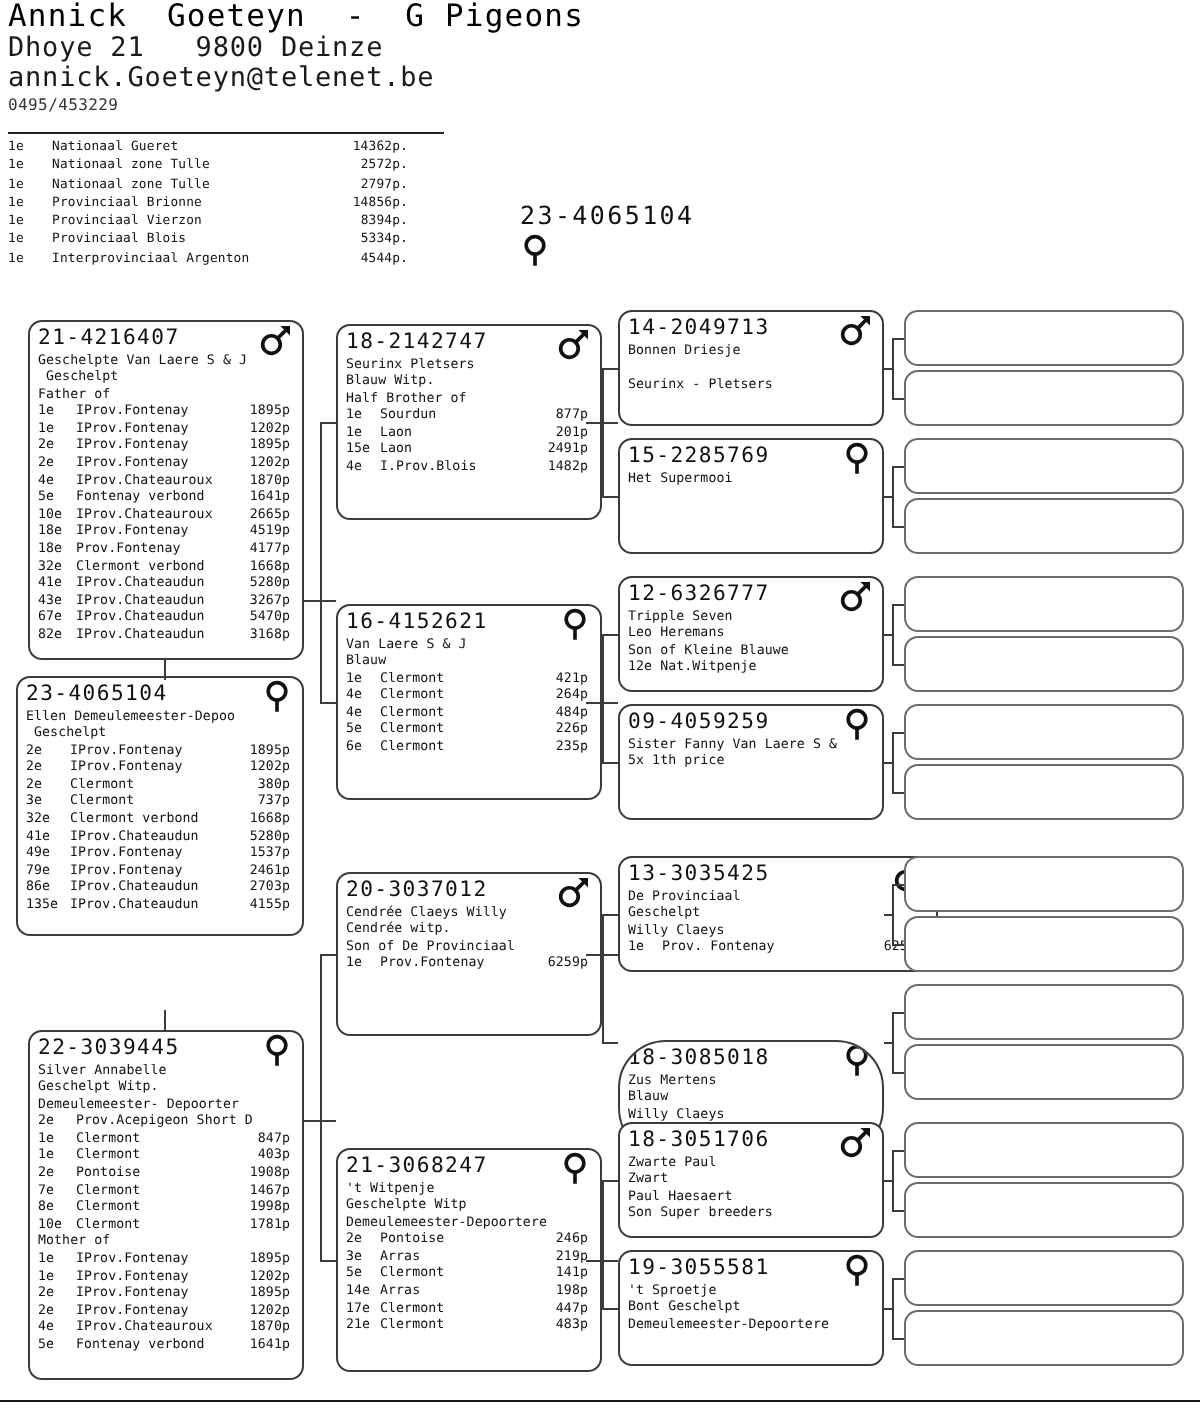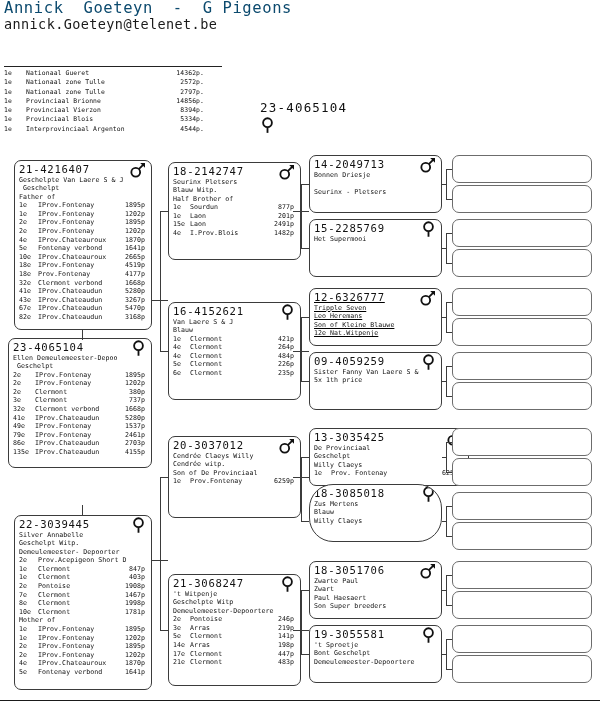--- a/index.html
+++ b/index.html
@@ -20,21 +20,21 @@
   #header {
     position: absolute;
     left: 4px;
     top: 0px;
     width: 420px;
   }
   .hdr-title {
     font-size: 15.5px;
     letter-spacing: 0.6px;
     line-height: 17px;
-    color: #0c4a6e;
+    color: #000000;
     white-space: pre;
   }
   .hdr-line {
     font-size: 13.5px;
     letter-spacing: 0.4px;
     line-height: 15px;
     color: #1a1a1a;
     white-space: pre;
   }
   .hdr-phone {
@@ -166,21 +166,23 @@
     width: 600px;
     height: 0;
     border-top: 1.4px solid #1a1a1a;
   }
 </style>
 </head>
 <body>
 
 <div id="header">
   <div class="hdr-title">Annick  Goeteyn  -  G Pigeons</div>
+  <div class="hdr-line">Dhoye 21   9800 Deinze</div>
   <div class="hdr-line">annick.Goeteyn@telenet.be</div>
+  <div class="hdr-phone">0495/453229</div>
 </div>
 <div id="hdr-rule"></div>
 
 <div id="results">
     <div class="res-row"><span class="res-rank">1e</span><span class="res-name">Nationaal Gueret</span><span class="res-val">14362p.</span></div>
     <div class="res-row"><span class="res-rank">1e</span><span class="res-name">Nationaal zone Tulle</span><span class="res-val">2572p.</span></div>
     <div class="res-row"><span class="res-rank">1e</span><span class="res-name">Nationaal zone Tulle</span><span class="res-val">2797p.</span></div>
     <div class="res-row"><span class="res-rank">1e</span><span class="res-name">Provinciaal Brionne</span><span class="res-val">14856p.</span></div>
     <div class="res-row"><span class="res-rank">1e</span><span class="res-name">Provinciaal Vierzon</span><span class="res-val">8394p.</span></div>
     <div class="res-row"><span class="res-rank">1e</span><span class="res-name">Provinciaal Blois</span><span class="res-val">5334p.</span></div>
@@ -367,21 +369,21 @@
     <div class="pbox" style="left: 309px; top: 219px; width: 133px; height: 58px;">
       <div class="pb-inner">
         <div class="pb-ring">15-2285769</div>
         <div class="sexmark"><svg width="15" height="17" viewBox="0 0 20 24">
             <circle cx="10" cy="8" r="6.2" fill="none" stroke="#111" stroke-width="2.6"></circle>
             <line x1="10" y1="14.4" x2="10" y2="22.4" stroke="#111" stroke-width="2.6"></line>
           </svg></div>
         <div class="pb-sub">Het Supermooi</div>
       </div>
     </div>
-    <div class="pbox" style="left: 309px; top: 288px; width: 133px; height: 58px; text-decoration: underline;">
+    <div class="pbox" style="left: 309px; top: 288px; width: 133px; height: 58px;">
       <div class="pb-inner">
         <div class="pb-ring">12-6326777</div>
         <div class="sexmark"><svg width="17" height="17" viewBox="0 0 24 24">
             <circle cx="9.5" cy="14.5" r="6.2" fill="none" stroke="#111" stroke-width="2.6"></circle>
             <line x1="14.2" y1="9.8" x2="21" y2="3" stroke="#111" stroke-width="2.6"></line>
             <polygon points="22.6,1.4 22.6,8.2 15.8,1.4" fill="#111"></polygon>
           </svg></div>
         <div class="pb-sub">Tripple Seven</div>
         <div class="pb-sub">Leo Heremans</div>
         <div class="pb-sub">Son of Kleine Blauwe</div>
@@ -408,21 +410,21 @@
             <polygon points="22.6,1.4 22.6,8.2 15.8,1.4" fill="#111"></polygon>
           </svg></div>
         <div class="pb-sub">De Provinciaal</div>
         <div class="pb-sub">Geschelpt</div>
         <div class="pb-sub">Willy Claeys</div>
         <div class="pb-rows">
           <div class="pb-row"><span class="pb-rank">1e</span><span class="pb-race" style="left: 17px;">Prov. Fontenay</span><span class="pb-pts" style="width: 42px;">6259p</span></div>
         </div>
       </div>
     </div>
-    <div class="pbox" style="left: 309px; top: 484px; width: 133px; height: 58px; border-radius: 24px;">
+    <div class="pbox" style="left: 309px; top: 520px; width: 133px; height: 58px; border-radius: 24px;">
       <div class="pb-inner">
         <div class="pb-ring">18-3085018</div>
         <div class="sexmark"><svg width="15" height="17" viewBox="0 0 20 24">
             <circle cx="10" cy="8" r="6.2" fill="none" stroke="#111" stroke-width="2.6"></circle>
             <line x1="10" y1="14.4" x2="10" y2="22.4" stroke="#111" stroke-width="2.6"></line>
           </svg></div>
         <div class="pb-sub">Zus Mertens</div>
         <div class="pb-sub">Blauw</div>
         <div class="pb-sub">Willy Claeys</div>
       </div>

